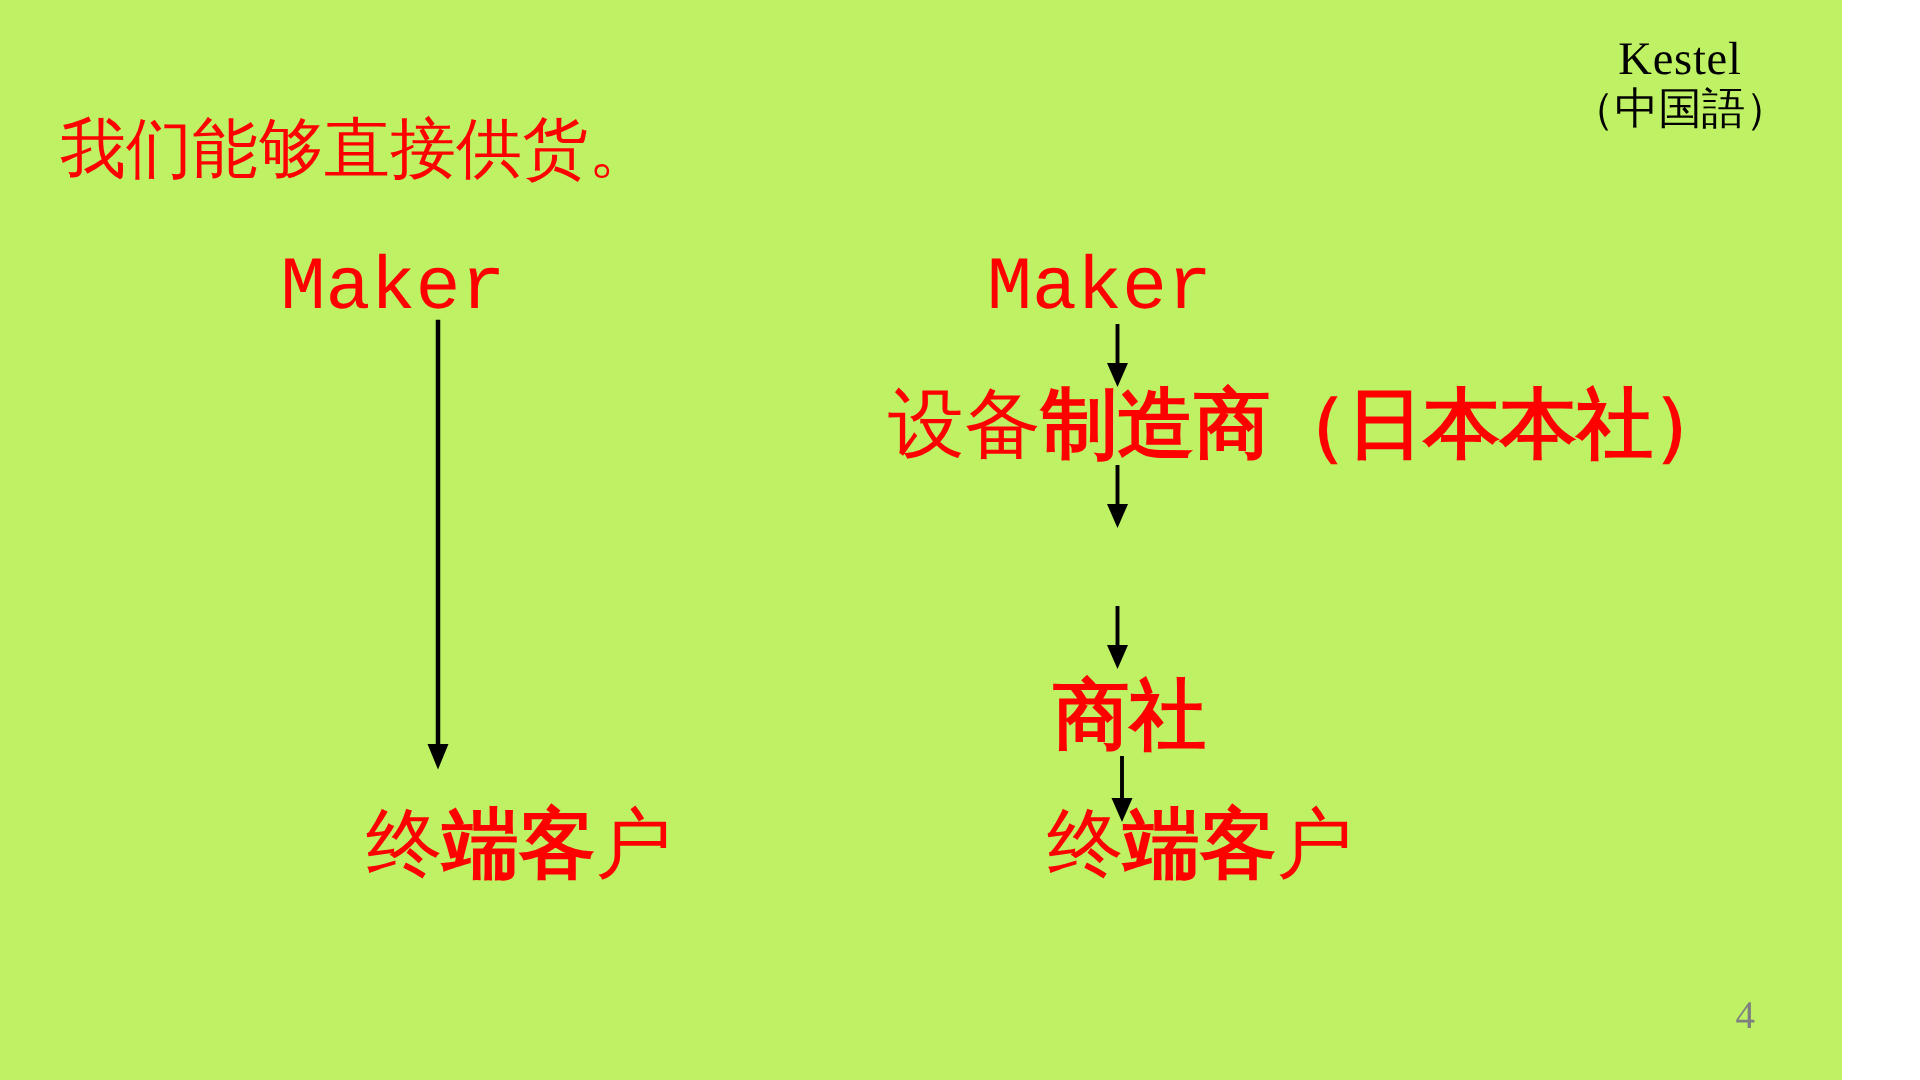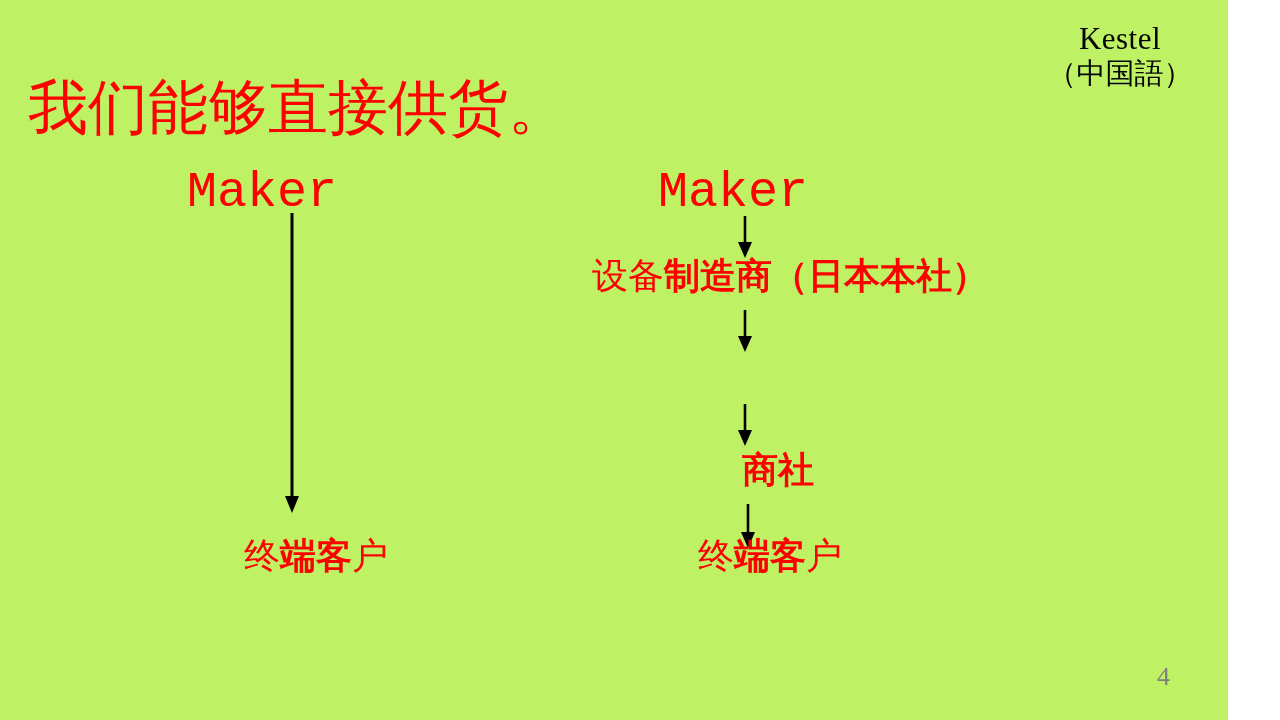--- a/index.html
+++ b/index.html
@@ -32,25 +32,25 @@
     letter-spacing: 0.5px;
   }
   .header-line2 {
     font-family: "Liberation Serif", "DejaVu Serif", serif;
     font-size: 29px;
   }
 
   
   .slide-title {
     position: absolute;
-    left: 28px;
+    left: 40px;
     top: 78px;
     color: #FF0000;
     font-family: "Liberation Serif", "DejaVu Serif", serif;
-    font-size: 60px;
+    font-size: 44px;
     line-height: 1;
     white-space: nowrap;
     letter-spacing: 0px;
   }
 
   
   .col {
     position: absolute;
     top: 0;
     height: 720px;
@@ -65,21 +65,21 @@
     line-height: 1;
   }
 
   .node-maker {
     font-family: "Liberation Mono", "DejaVu Sans Mono", monospace;
     font-size: 50px;
     font-weight: 400;
   }
 
   .node-cn {
-    font-size: 36px;
+    font-size: 51px;
   }
   
   .cn-light {
     font-family: "Liberation Serif", "DejaVu Serif", serif;
     font-weight: 400;
   }
   
   .cn-bold {
     font-family: "DejaVu Sans", "Liberation Sans", sans-serif;
     font-weight: 700;
@@ -157,21 +157,21 @@
     </div>
 
 
     <div class="arrow" style="left: 182px; top: 404px;">
       <svg width="30" height="44" viewBox="0 0 30 44" aria-hidden="true">
         <line x1="15" y1="0" x2="15" y2="32" stroke="#000000" stroke-width="2.6"></line>
         <polygon points="15,42 8,26 22,26" fill="#000000"></polygon>
       </svg>
     </div>
 
-    <div class="node node-cn" style="left: 154px; top: 452px; margin-left: 40px;">
+    <div class="node node-cn" style="left: 154px; top: 452px;">
       <span class="cn-bold">商社</span>
     </div>
 
     <div class="arrow" style="left: 185px; top: 504px;">
       <svg width="30" height="46" viewBox="0 0 30 46" aria-hidden="true">
         <line x1="15" y1="0" x2="15" y2="34" stroke="#000000" stroke-width="2.6"></line>
         <polygon points="15,44 8,28 22,28" fill="#000000"></polygon>
       </svg>
     </div>
 

